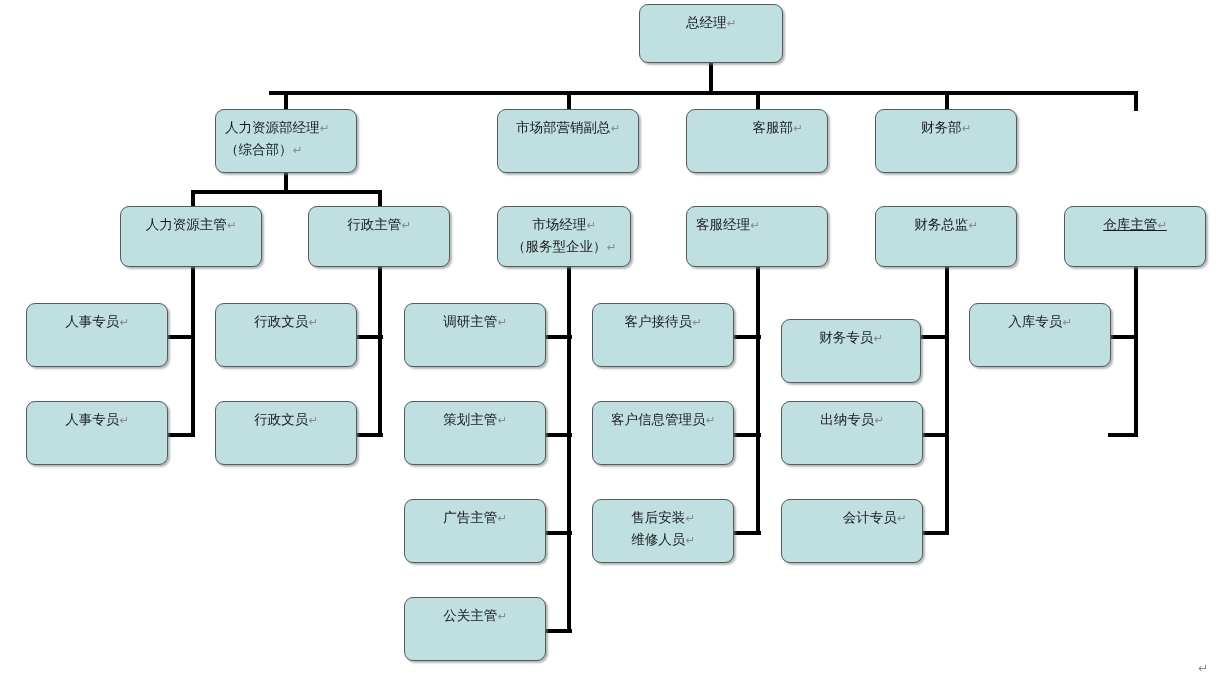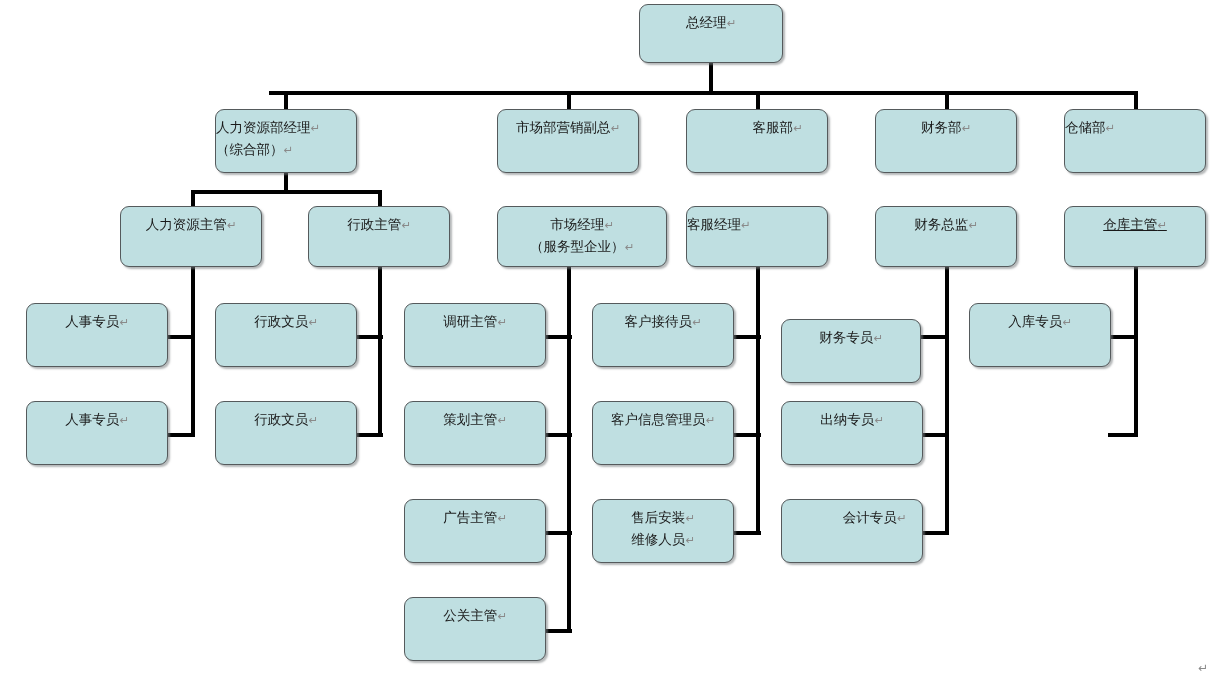--- a/index.html
+++ b/index.html
@@ -6,21 +6,21 @@
   body{width:1220px;height:697px;position:relative;overflow:hidden;
        font-family:"Liberation Sans","DejaVu Sans",sans-serif;}
   #chart{position:absolute;left:0;top:0;width:1220px;height:697px;margin-left:16px;}
 
   .box{position:absolute;box-sizing:border-box;
        background:#bfdfe1;border:1px solid #555a5c;border-radius:9px;
        box-shadow:2px 2px 2px rgba(120,125,128,0.55);
        color:#1a1a1a;font-size:13.5px;line-height:21px;
        padding-top:7px;z-index:3;}
   .box.ctr{text-align:center;}
-  .box.lft{text-align:left;font-family:Liberation Serif, serif;}
+  .box.lft{text-align:left;padding-left:9px;}
   .box .ln{display:block;white-space:nowrap;}
   .pil{color:#8a8a8a;font-size:11.5px;vertical-align:baseline;}
 
   .vline{position:absolute;background:#000000;width:4px;z-index:1;}
   .hline{position:absolute;background:#000000;height:4px;z-index:1;}
 
   .endmark{position:absolute;right:12px;bottom:22px;color:#8a8a8a;
            font-size:12px;z-index:5;}
 </style>
 </head>
@@ -69,30 +69,27 @@
     </div>
     <div class="box ctr" style="left: 481px; top: 109px; width: 142px; height: 64px;">
       <span class="ln">市场部营销副总<span class="pil">↵</span></span>
     </div>
     <div class="box ctr" style="left: 670px; top: 109px; width: 142px; height: 64px; padding-left: 41px;">
       <span class="ln">客服部<span class="pil">↵</span></span>
     </div>
     <div class="box ctr" style="left: 859px; top: 109px; width: 142px; height: 64px;">
       <span class="ln">财务部<span class="pil">↵</span></span>
     </div>
-    <div class="box lft" style="left: 1048px; top: 109px; width: 142px; height: 64px;">
-      <span class="ln">仓储部<span class="pil">↵</span></span>
-    </div>
     <div class="box ctr" style="left: 104px; top: 206px; width: 142px; height: 61px;">
       <span class="ln">人力资源主管<span class="pil">↵</span></span>
     </div>
     <div class="box ctr" style="left: 292px; top: 206px; width: 142px; height: 61px;">
       <span class="ln">行政主管<span class="pil">↵</span></span>
     </div>
-    <div class="box ctr" style="left: 481px; top: 206px; width: 170px; height: 61px;">
+    <div class="box ctr" style="left: 481px; top: 206px; width: 134px; height: 61px;">
       <span class="ln">市场经理<span class="pil">↵</span></span>
       <span class="ln">（服务型企业）<span class="pil">↵</span></span>
     </div>
     <div class="box lft" style="left: 670px; top: 206px; width: 142px; height: 61px;">
       <span class="ln">客服经理<span class="pil">↵</span></span>
     </div>
     <div class="box ctr" style="left: 859px; top: 206px; width: 142px; height: 61px;">
       <span class="ln">财务总监<span class="pil">↵</span></span>
     </div>
     <div class="box ctr" style="left: 1048px; top: 206px; width: 142px; height: 61px; text-decoration: underline;">

